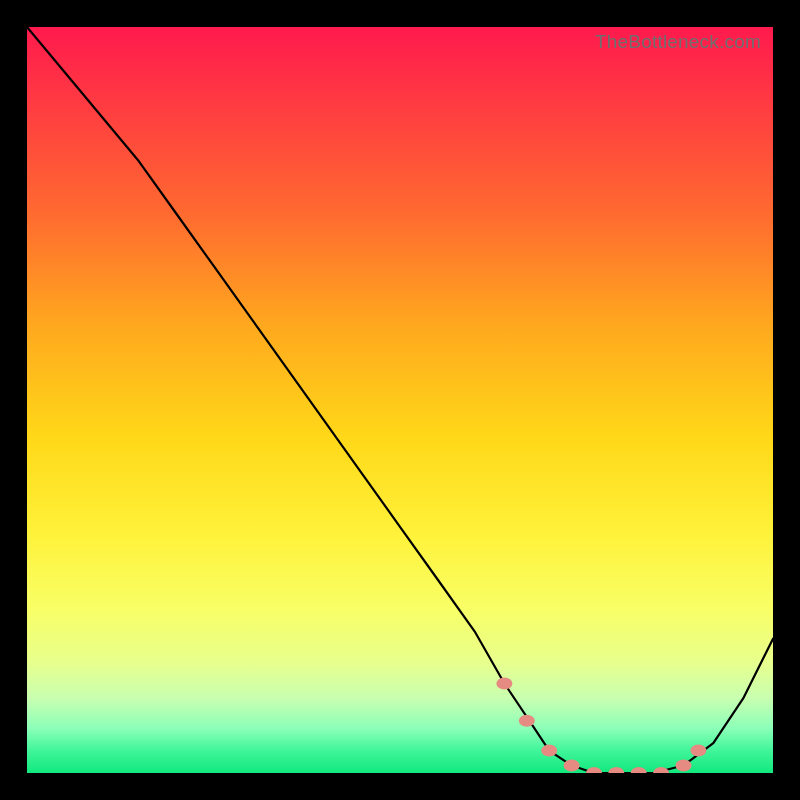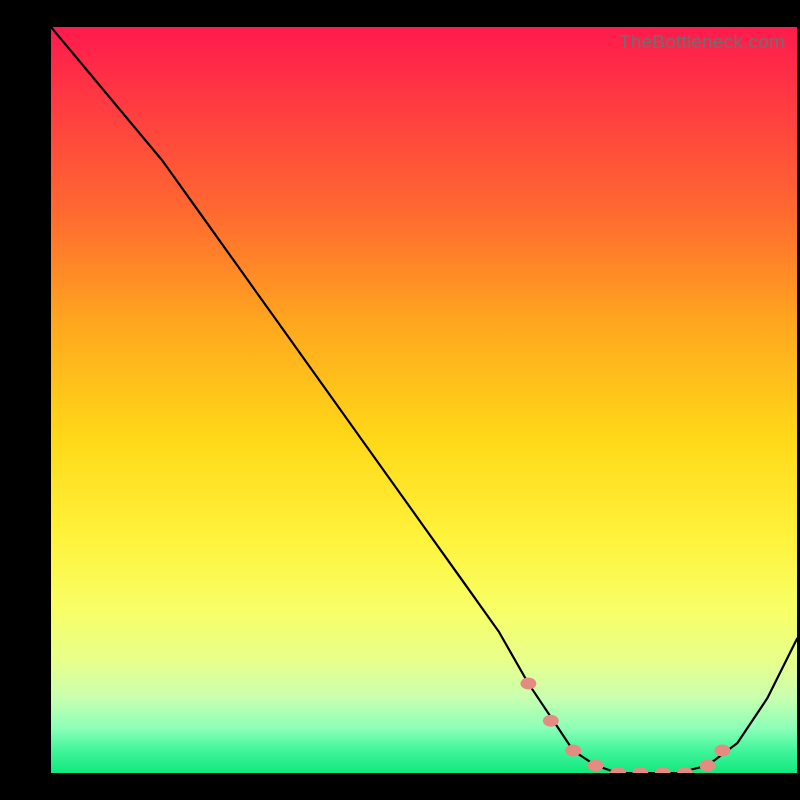--- a/index.html
+++ b/index.html
@@ -33,21 +33,20 @@
       #ffa81e 40%,
       #ffd818 55%,
       #fff23a 68%,
       #f8ff66 78%,
       #e8ff8c 85%,
       #c8ffb0 90%,
       #8cffb8 94%,
       #40f59a 97%,
       #11e87d 100%
     );
-    margin-left: 24px;
   }
   .watermark {
     position: absolute;
     top: 4px;
     right: 12px;
     color: #6f6f6f;
     font-size: 19px;
     font-weight: 500;
     letter-spacing: 0.2px;
     user-select: none;

